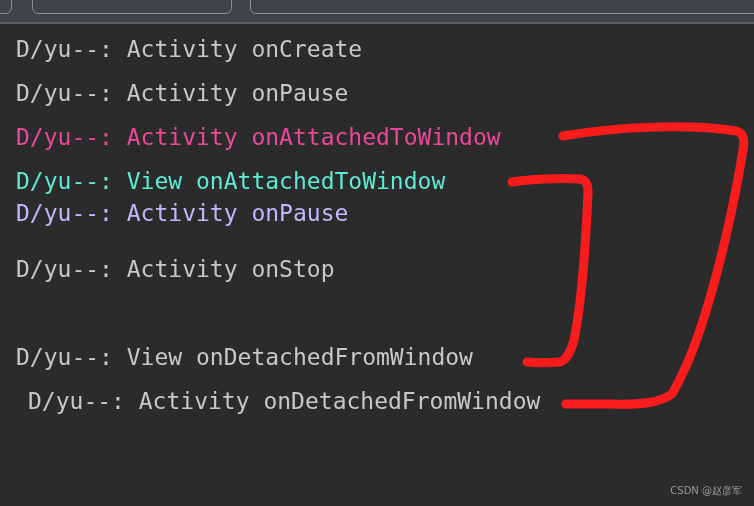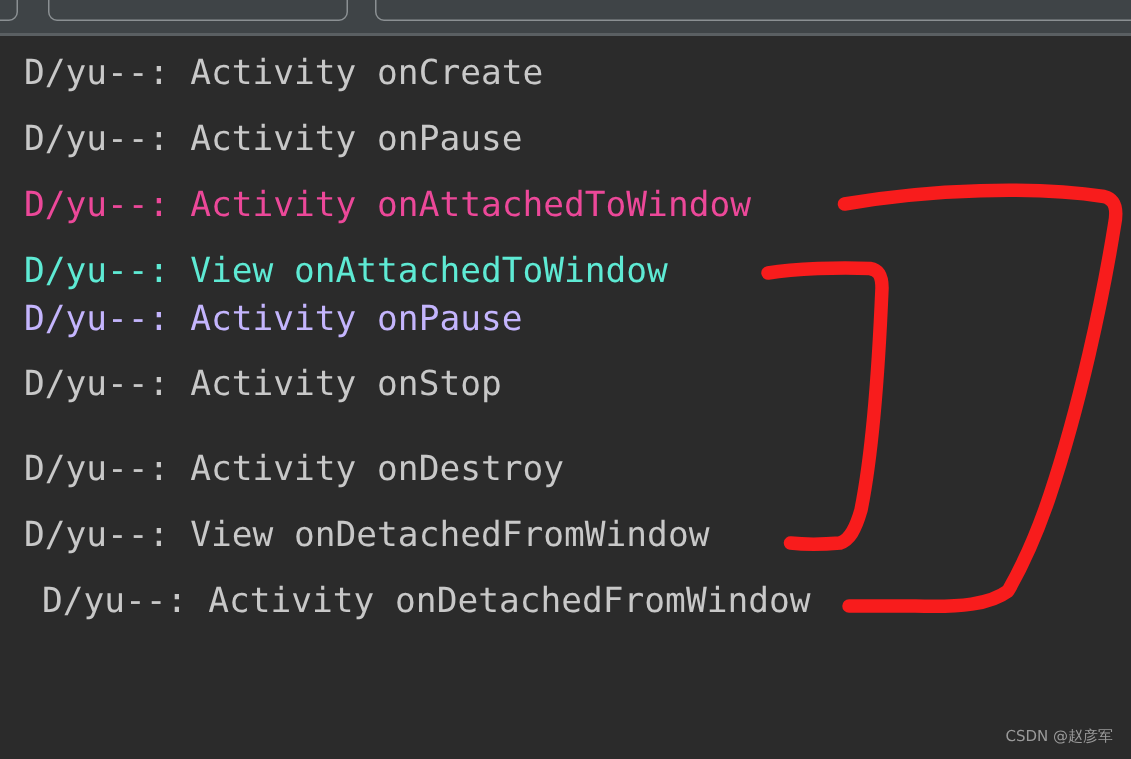--- a/index.html
+++ b/index.html
@@ -105,22 +105,21 @@
     <div class="tb-field f3" style="background: rgb(63, 68, 71);"></div>
   </div>
   <div class="toolbar-sep"></div>
 
   <div class="log-area">
     <div class="log-line" style="top: 12px; color: rgb(200, 200, 200);">D/yu--: Activity onCreate</div>
     <div class="log-line" style="top: 56px; color: rgb(200, 200, 200);">D/yu--: Activity onPause</div>
     <div class="log-line" style="top: 100px; color: #ec4899;">D/yu--: Activity onAttachedToWindow</div>
     <div class="log-line" style="top: 144px; color: #5eead4;">D/yu--: View onAttachedToWindow</div>
     <div class="log-line" style="top: 176px; color: #c4b5fd;">D/yu--: Activity onPause</div>
-    <div class="log-line" style="top: 219px; color: rgb(200, 200, 200);">D/yu--: Activity onStop</div>
-    <div class="log-line" style="top: 276px; color: rgb(200, 200, 200);">D/yu--: Activity onDestroy</div>
+    <div class="log-line" style="top: 232px; color: rgb(200, 200, 200);">D/yu--: Activity onStop</div>
     <div class="log-line" style="top: 320px; color: rgb(200, 200, 200);">D/yu--: View onDetachedFromWindow</div>
     <div class="log-line" style="top: 364px; color: rgb(200, 200, 200); margin-left: 12px;">D/yu--: Activity onDetachedFromWindow</div>
   </div>
 
   <svg class="annotation" viewBox="0 0 754 506">
     <path id="outer-bracket-path" fill="none" stroke-linecap="round" stroke-linejoin="round" d="M 563 136 C 620 126, 690 124, 736 131 C 744 133, 745 140, 743 150 C 735 200, 720 270, 700 330 C 690 360, 680 380, 672 394 C 660 403, 640 405, 610 404 C 595 404, 580 404, 566 404" stroke="#f81c1c" stroke-width="9"></path>
     <path id="inner-bracket-path" fill="none" stroke-linecap="round" stroke-linejoin="round" d="M 512 182 C 530 179, 560 178, 580 179 C 586 180, 588 184, 588 192 C 586 240, 582 300, 574 340 C 570 354, 566 360, 560 362 C 548 363, 536 363, 527 362" stroke="#f81c1c" stroke-width="9"></path>
   </svg>
 
   <div class="watermark">CSDN @赵彦军</div>

